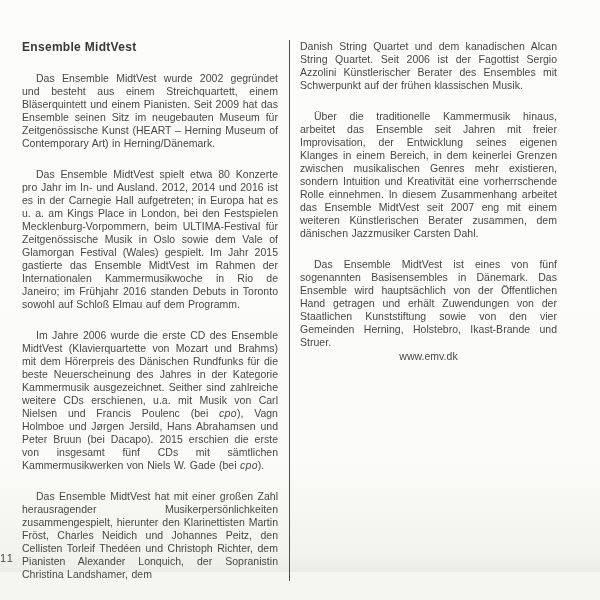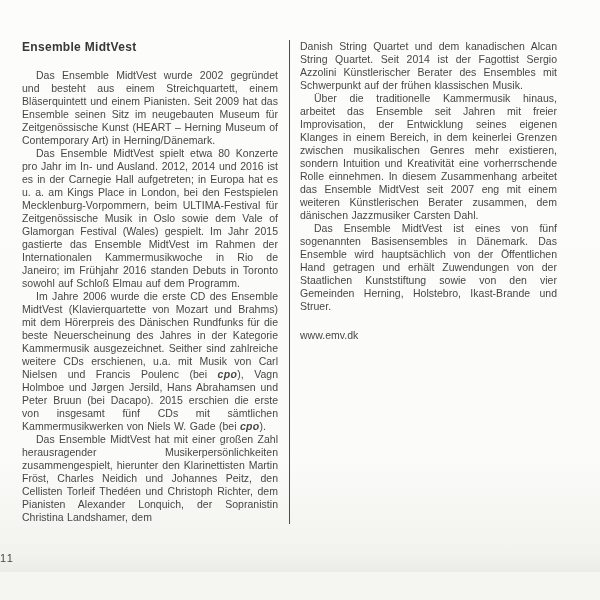--- a/index.html
+++ b/index.html
@@ -55,27 +55,28 @@
     margin: 0;
     font-size: 10.5px;
     line-height: 13px;
     text-align: justify;
     letter-spacing: 0.02px;
     word-spacing: 0.5px;
     color: #474747;
   }
   .para.indent {
     text-indent: 14px;
+    margin-top: 18px;
   }
   .para.right {
-    text-align: left;
-    margin-top: 16px;
+    text-align: center;
+    margin-top: 1px;
   }
   .cpo {
-    font-weight: bold;
+    font-weight: normal;
     font-style: italic;
     letter-spacing: 0.3px;
   }
   .page-number {
     position: absolute;
     top: 552px;
     left: 0;
     width: 576px;
     text-align: left;
     font-size: 11px;
@@ -93,21 +94,21 @@
       <div>
           <p class="para indent"><span>Das Ensemble MidtVest wurde 2002 gegründet und besteht aus einem Streichquartett, einem Bläserquintett und einem Pianisten. Seit 2009 hat das Ensemble seinen Sitz im neugebauten Museum für Zeitgenössische Kunst (HEART – Herning Museum of Contemporary Art) in Herning/Dänemark.</span></p>
           <p class="para indent"><span>Das Ensemble MidtVest spielt etwa 80 Konzerte pro Jahr im In- und Ausland. 2012, 2014 und 2016 ist es in der Carnegie Hall aufgetreten; in Europa hat es u. a. am Kings Place in London, bei den Festspielen Mecklenburg-Vorpommern, beim ULTIMA-Festival für Zeitgenössische Musik in Oslo sowie dem Vale of Glamorgan Festival (Wales) gespielt. Im Jahr 2015 gastierte das Ensemble MidtVest im Rahmen der Internationalen Kammermusikwoche in Rio de Janeiro; im Frühjahr 2016 standen Debuts in Toronto sowohl auf Schloß Elmau auf dem Programm.</span></p>
           <p class="para indent"><span>Im Jahre 2006 wurde die erste CD des Ensemble MidtVest (Klavierquartette von Mozart und Brahms) mit dem Hörerpreis des Dänischen Rundfunks für die beste Neuerscheinung des Jahres in der Kategorie Kammermusik ausgezeichnet. Seither sind zahlreiche weitere CDs erschienen, u.a. mit Musik von Carl Nielsen und Francis Poulenc (bei </span><span class="cpo">cpo</span><span>), Vagn Holmboe und Jørgen Jersild, Hans Abrahamsen und Peter Bruun (bei Dacapo). 2015 erschien die erste von insgesamt fünf CDs mit sämtlichen Kammermusikwerken von Niels W. Gade (bei </span><span class="cpo">cpo</span><span>).</span></p>
           <p class="para indent"><span>Das Ensemble MidtVest hat mit einer großen Zahl herausragender Musikerpersönlichkeiten zusammengespielt, hierunter den Klarinettisten Martin Fröst, Charles Neidich und Johannes Peitz, den Cellisten Torleif Thedéen und Christoph Richter, dem Pianisten Alexander Lonquich, der Sopranistin Christina Landshamer, dem</span></p>
         </div>
     </div>
     <div class="divider"></div>
     <div class="col col-right">
       <div>
-          <p class="para"><span>Danish String Quartet und dem kanadischen Alcan String Quartet. Seit 2014 ist der Fagottist Sergio Azzolini Künstlerischer Berater des Ensembles mit Schwerpunkt auf der frühen klassischen Musik.</span></p>
+          <p class="para"><span>Danish String Quartet und dem kanadischen Alcan String Quartet. Seit 2006 ist der Fagottist Sergio Azzolini Künstlerischer Berater des Ensembles mit Schwerpunkt auf der frühen klassischen Musik.</span></p>
           <p class="para indent"><span>Über die traditionelle Kammermusik hinaus, arbeitet das Ensemble seit Jahren mit freier Improvisation, der Entwicklung seines eigenen Klanges in einem Bereich, in dem keinerlei Grenzen zwischen musikalischen Genres mehr existieren, sondern Intuition und Kreativität eine vorherrschende Rolle einnehmen. In diesem Zusammenhang arbeitet das Ensemble MidtVest seit 2007 eng mit einem weiteren Künstlerischen Berater zusammen, dem dänischen Jazzmusiker Carsten Dahl.</span></p>
           <p class="para indent"><span>Das Ensemble MidtVest ist eines von fünf sogenannten Basisensembles in Dänemark. Das Ensemble wird hauptsächlich von der Öffentlichen Hand getragen und erhält Zuwendungen von der Staatlichen Kunststiftung sowie von den vier Gemeinden Herning, Holstebro, Ikast-Brande und Struer.</span></p>
           <p class="para right"><span>www.emv.dk</span></p>
         </div>
     </div>
   </div>
   <div class="page-number">11</div>
 </div>
 
 </body></html>

